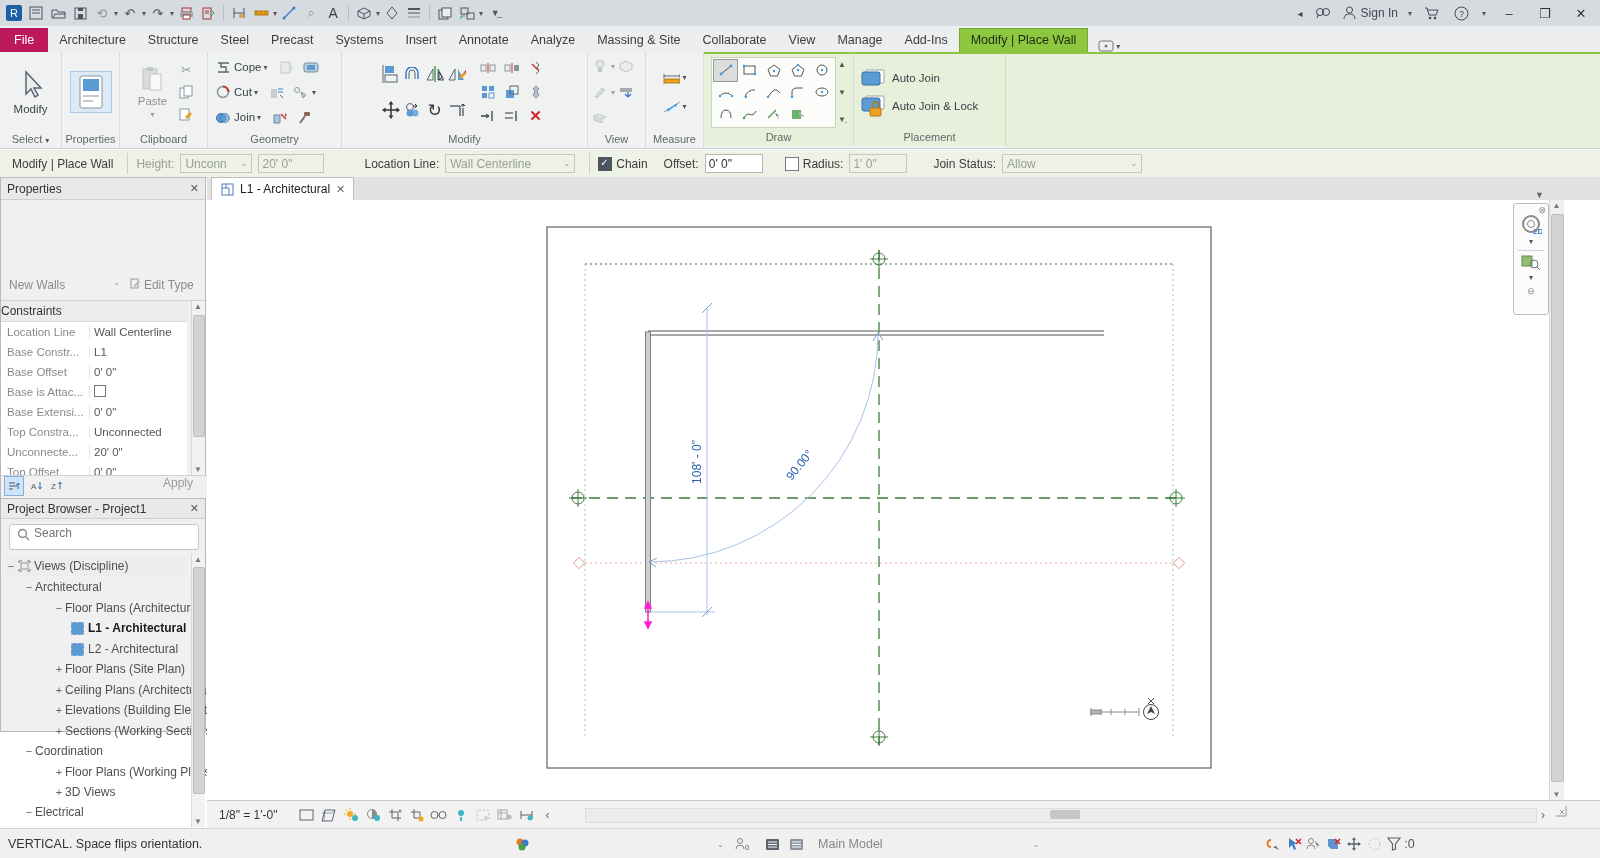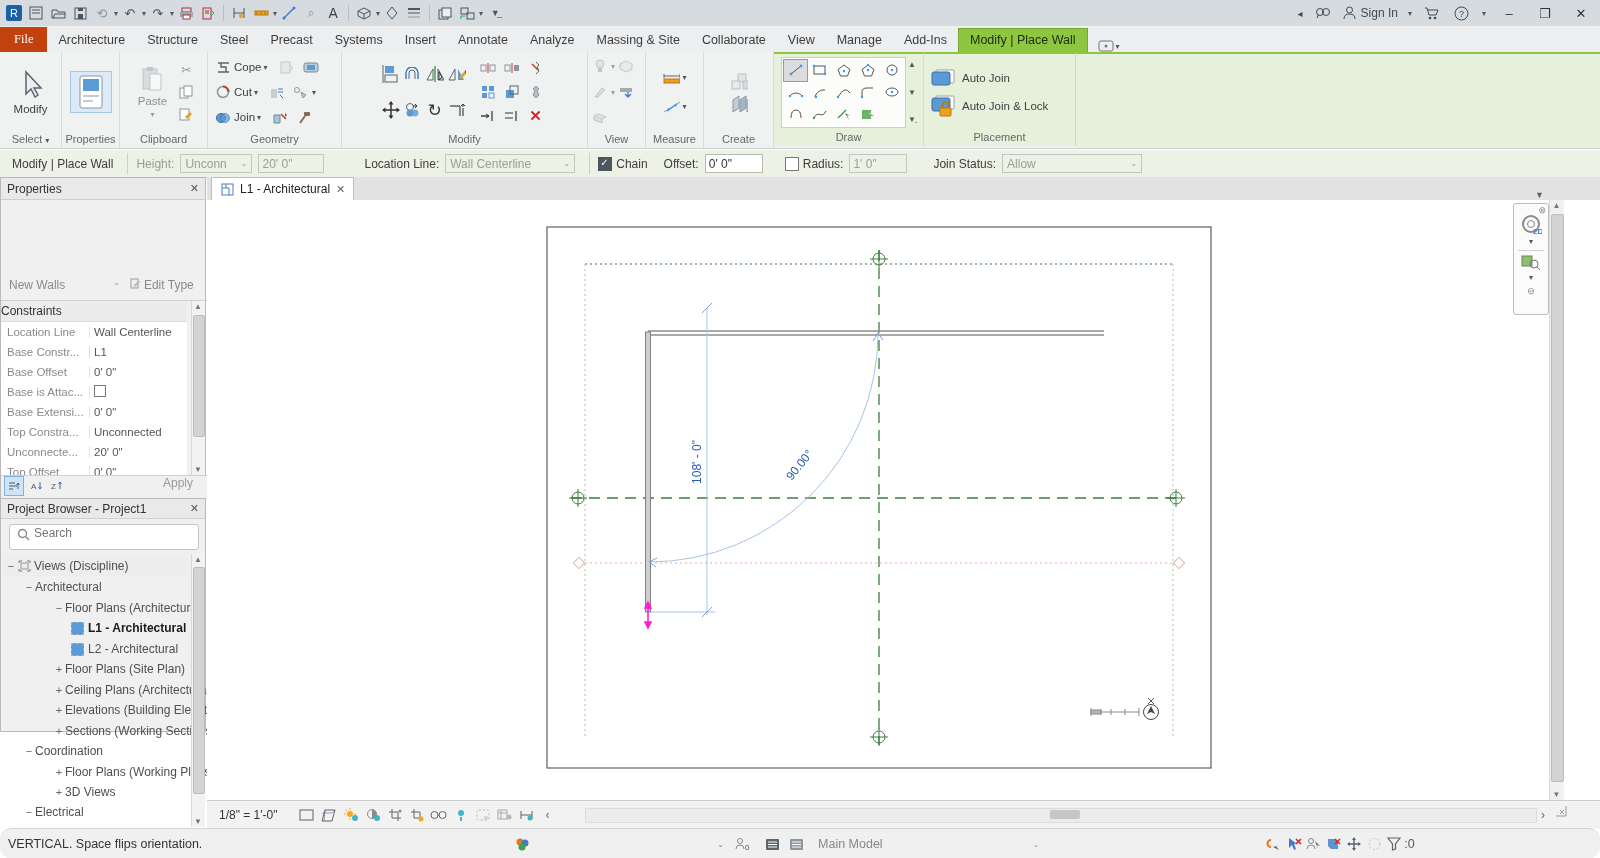--- a/index.html
+++ b/index.html
@@ -12,21 +12,21 @@
   .titlebar{position:absolute;left:0;top:0;width:1600px;height:26px;background:#d6dbe0;display:flex;align-items:center;}
   .qat{display:flex;align-items:center;gap:2px;padding-left:4px;}
   .qi{width:20px;height:20px;display:inline-flex;align-items:center;justify-content:center;color:#4a5560;font-size:13px;}
   .qsep{width:1px;height:16px;background:#b9bfc6;margin:0 3px;}
   .win-title{position:absolute;left:0;right:0;text-align:center;font-size:12px;color:#333;pointer-events:none;}
   .title-right{position:absolute;right:6px;top:0;height:26px;display:flex;align-items:center;gap:10px;color:#3f4a55;}
   .winbtn{width:26px;height:22px;display:inline-flex;align-items:center;justify-content:center;font-size:13px;color:#333;}
   
   .tabrow{position:absolute;left:0;top:26px;width:1600px;height:26px;background:#eceef0;display:flex;align-items:flex-end;}
   .rtab{padding:4px 11px 5px 11px;font-size:12.5px;color:#3c3c3c;white-space:nowrap;}
-  .rtab.file{background:#c2410c;color:#fff;padding:5px 14px;font-family:Liberation Serif, serif;}
+  .rtab.file{background:#be185d;color:#fff;padding:5px 14px;}
   .rtab.ctx{background:#8dc63f;border:1px solid #76a82f;border-bottom:none;color:#1e2b12;}
   .tab-extra{display:flex;align-items:center;gap:2px;margin-left:10px;color:#555;}
   
   .ribbon{position:absolute;left:0;top:52px;width:1600px;height:96px;background:#f0f1f1;border-bottom:1px solid #c9cdd1;display:flex;}
   .panel{height:96px;display:flex;flex-direction:column;border-right:1px solid #dadcdc;box-sizing:border-box;}
   .pbody{flex:1;display:flex;align-items:center;justify-content:center;padding:2px 3px;}
   .plabel{height:16px;line-height:15px;text-align:center;font-size:11px;color:#62676c;white-space:nowrap;}
   .bigbtn{display:flex;flex-direction:column;align-items:center;justify-content:center;gap:3px;font-size:11.5px;color:#3c4248;padding:2px 6px;}
   .smallrow{display:flex;align-items:center;gap:2px;font-size:11.5px;color:#3c4248;height:24px;}
   .g-ic{width:18px;height:18px;display:inline-flex;align-items:center;justify-content:center;}
@@ -64,21 +64,21 @@
   .viewtabs{position:absolute;left:207px;top:177px;width:1393px;height:23px;background:#e2e2e2;border-bottom:1px solid #cfcfcf;display:flex;align-items:flex-end;}
   .vtab{height:22px;background:#fff;border:1px solid #bdbdbd;border-bottom:none;display:flex;align-items:center;gap:6px;padding:0 8px;font-size:12px;color:#222;margin-left:4px;}
   .drawarea{position:absolute;left:207px;top:200px;width:1393px;height:600px;background:#fff;overflow:hidden;}
   .dim-v{position:absolute;color:#2a5db0;font-size:12px;transform:rotate(-90deg);}
   .dim-a{position:absolute;color:#2a5db0;font-size:12px;transform:rotate(-51deg);}
   .navpanel{position:absolute;left:1306px;top:3px;width:34px;height:110px;background:#fbfbfb;border:1px solid #bcbcbc;border-radius:3px;display:flex;flex-direction:column;align-items:center;font-size:9px;color:#888;}
   
   .vcb{position:absolute;left:207px;top:800px;width:1393px;height:28px;background:#f2f2f2;border-top:1px solid #cccccc;display:flex;align-items:center;font-size:12px;color:#333;}
   .vcb-ic{width:22px;height:20px;display:inline-flex;align-items:center;justify-content:center;}
   
-  .statusbar{position:absolute;left:0;top:828px;width:1600px;height:30px;background:#f0f0f0;border-top:1px solid #d4d4d4;display:flex;align-items:center;font-size:12.5px;color:#333;border-radius:12px;}
+  .statusbar{position:absolute;left:0;top:828px;width:1600px;height:30px;background:#f0f0f0;border-top:1px solid #d4d4d4;display:flex;align-items:center;font-size:12.5px;color:#333;}
   .sb-ic{width:20px;height:20px;display:inline-flex;align-items:center;justify-content:center;}
 </style>
 </head>
 <body>
 
 <div id="app">
 
   <div class="titlebar">
     <div class="qat">
       <span class="qi">
@@ -560,39 +560,20 @@
                 <line x1="2" y1="12" x2="18" y2="2" stroke="#8b95a0"></line>
                 <line x1="5" y1="11" x2="15" y2="4" stroke="#3d9be9" stroke-width="1.4"></line>
                 <path d="M5 11 L8 10 L6 8 Z M15 4 L12 5 L14 7 Z" fill="#3d9be9"></path>
               </svg>
             </span>
             <span class="caret">▾</span>
           </div>
       </div>
       <div class="plabel">Measure</div>
     </div>
-    <div class="panel" style="width:70px">
-      <div class="pbody" style="flex-direction:column;gap:3px">
-        <span class="g-ic" style="opacity:.6">
-            <svg width="24" height="18">
-              <rect x="8" y="1" width="8" height="8" fill="#d8dce0" stroke="#9aa2aa"></rect>
-              <rect x="2" y="8" width="8" height="8" fill="#e4e7ea" stroke="#9aa2aa"></rect>
-              <rect x="13" y="8" width="8" height="8" fill="#c8ccd0" stroke="#9aa2aa"></rect>
-            </svg>
-          </span>
-        <span class="g-ic">
-            <svg width="26" height="18">
-              <path d="M3 6 L9 2 L9 14 L3 18 Z" fill="#c8ccd0" stroke="#8b95a0"></path>
-              <path d="M10 6 L16 2 L16 14 L10 18 Z" fill="#9fb8cc" stroke="#8b95a0"></path>
-              <path d="M17 6 L23 2 L23 14 L17 18 Z" fill="#c8ccd0" stroke="#8b95a0"></path>
-            </svg>
-          </span>
-      </div>
-      <div class="plabel">Create</div>
-    </div>
 
     <div class="panel ctxzone" style="width:150px">
       <div class="pbody" style="gap:2px">
         <div class="drawgrid">
           <span class="dtool pressed">
               <svg width="16" height="14">
                 <line x1="3" y1="11" x2="13" y2="3" stroke="#555"></line>
                 <circle cx="3" cy="11" r="1.4" fill="#3d9be9"></circle>
                 <circle cx="13" cy="3" r="1.4" fill="#3d9be9"></circle>
               </svg>

